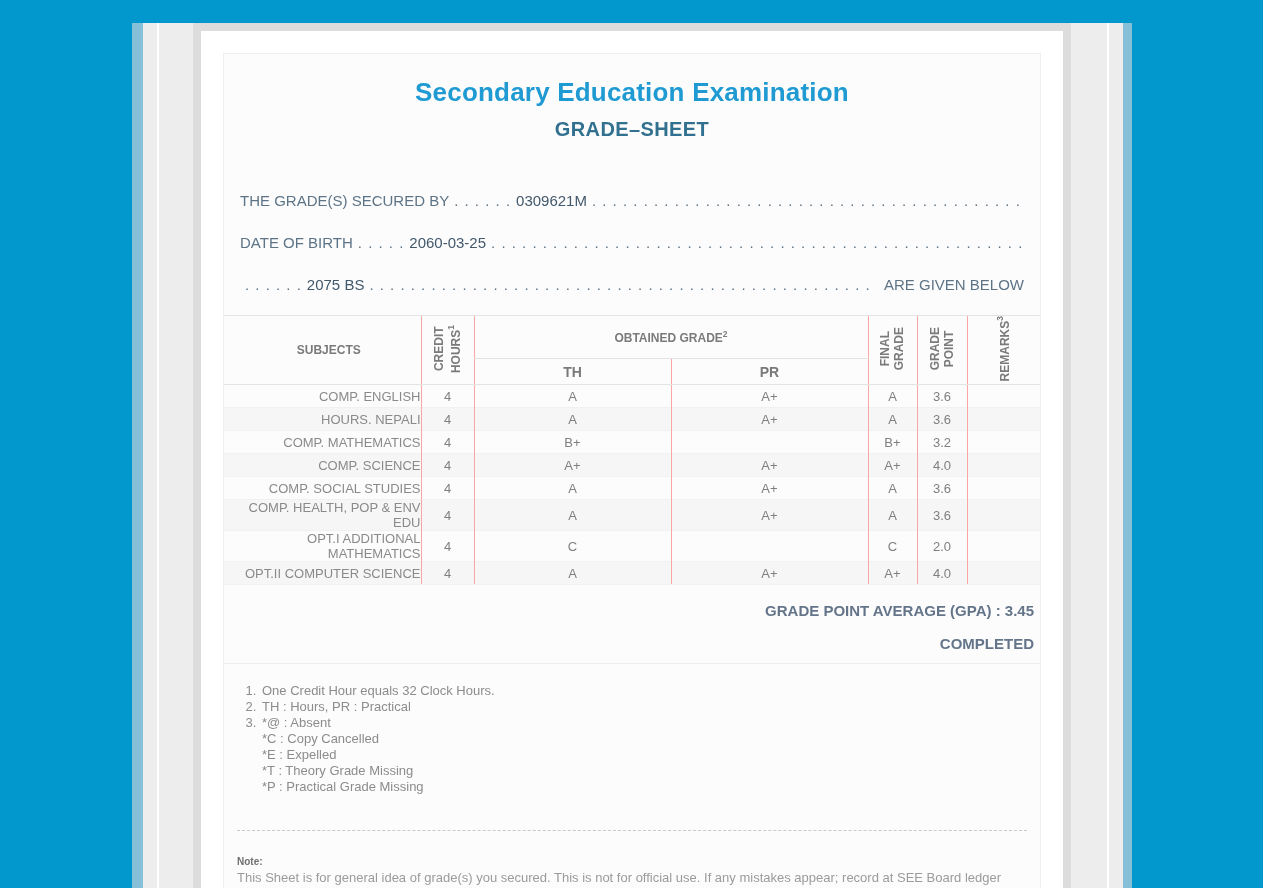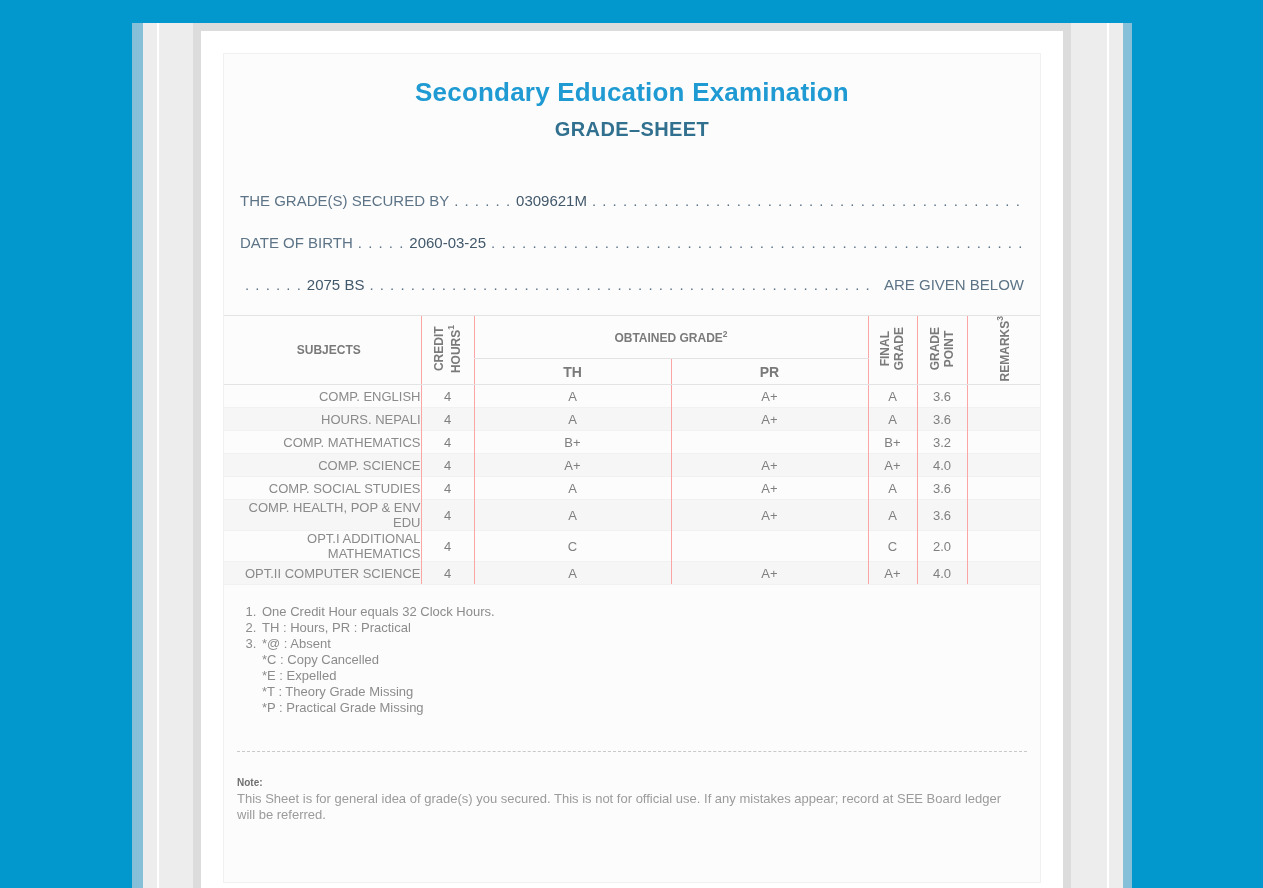--- a/index.html
+++ b/index.html
@@ -286,20 +286,27 @@
               <td class="bl">4</td>
               <td class="bl">A</td>
               <td class="bl">A+</td>
               <td class="bl">A+</td>
               <td class="bl">4.0</td>
               <td class="bl"></td>
             </tr>
           </tbody>
         </table>
 
+        <div class="summary">
+          <div class="gpa-line">
+            <span>GRADE POINT AVERAGE (GPA) :</span>
+            <span>3.45</span>
+          </div>
+          <div class="status-line">COMPLETED</div>
+        </div>
 
         <ol class="footnotes">
           <li>One Credit Hour equals 32 Clock Hours.</li>
           <li>TH : Hours, PR : Practical</li>
           <li>
               <div class="preline">*@ : Absent
 *C : Copy Cancelled
 *E : Expelled
 *T : Theory Grade Missing
 *P : Practical Grade Missing</div>

